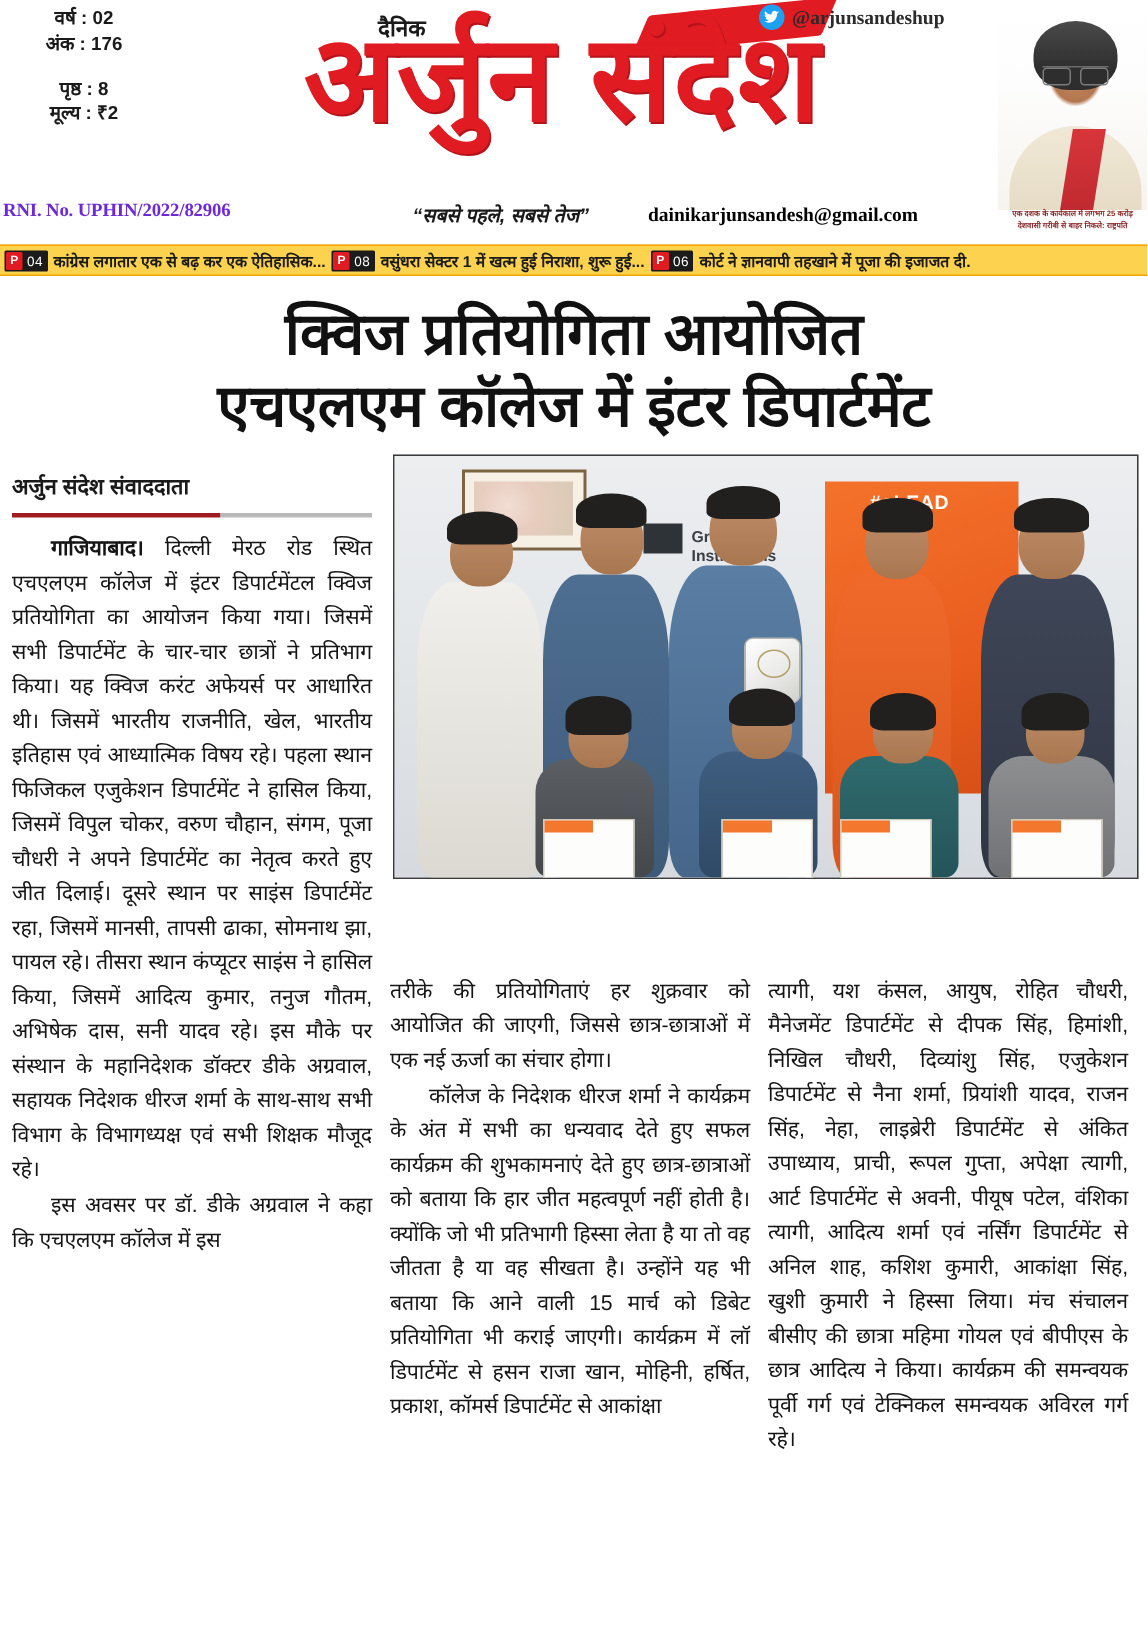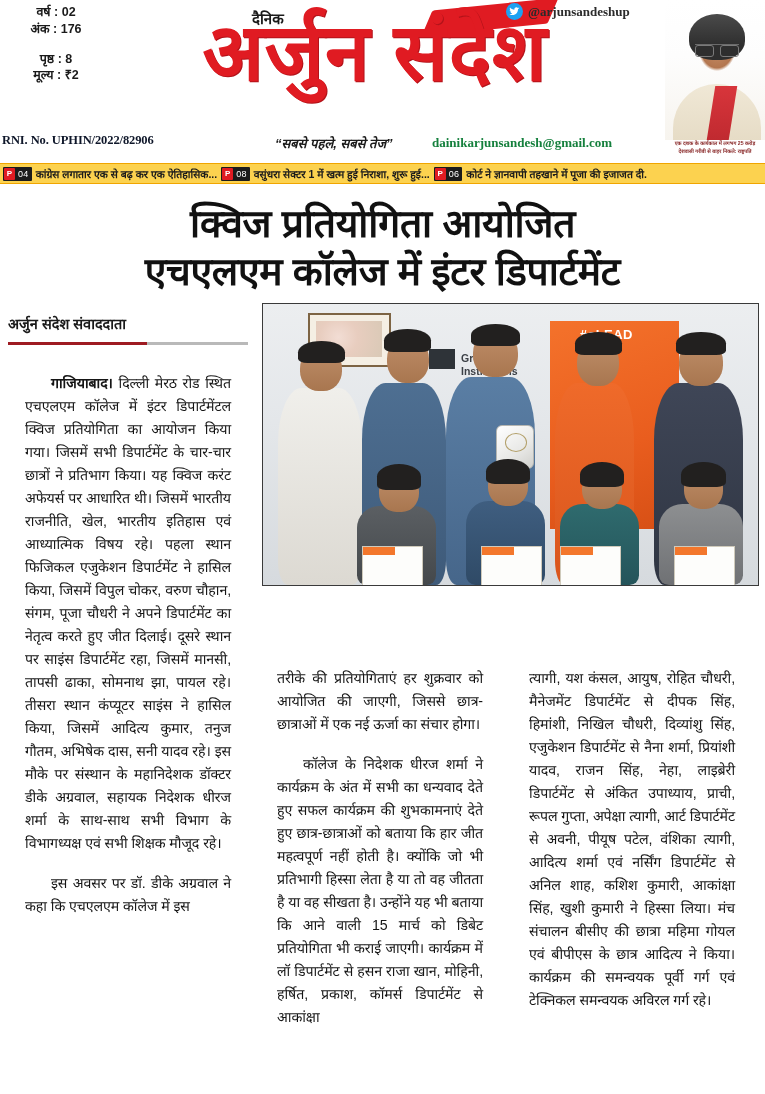--- a/index.html
+++ b/index.html
@@ -42,21 +42,21 @@
     width: 96px;
   }
   .mh-left .gap { height: 13px; }
   .rni {
     position: absolute;
     left: 2px;
     top: 133px;
     font-family: "Liberation Serif", serif;
     font-weight: bold;
     font-size: 12.5px;
-    color: #0f172a;
+    color: #6d28d9;
     letter-spacing: -0.1px;
   }
 
   .mh-dainik {
     position: absolute;
     left: 252px;
     top: 8px;
     font-family: "Liberation Sans", sans-serif;
     font-weight: bold;
     font-size: 15px;
@@ -124,21 +124,21 @@
     font-size: 13px;
     color: #1a1a1a;
   }
   .mh-email {
     position: absolute;
     left: 432px;
     top: 135px;
     font-family: "Liberation Serif", serif;
     font-weight: bold;
     font-size: 13px;
-    color: #15803d;
+    color: #000000;
   }
 
   
   .pres-block {
     position: absolute;
     right: 0;
     top: 0;
     width: 100px;
     height: 163px;
     overflow: hidden;
@@ -411,21 +411,21 @@
   }
   .col {
     width: 240px;
     font-family: "Liberation Sans", sans-serif;
     font-size: 14.2px;
     line-height: 1.62;
     text-align: justify;
     color: #151515;
     letter-spacing: -0.1px;
   }
-  .col p { margin: 17px; text-indent: 26px; }
+  .col p { margin: 0; text-indent: 26px; }
   .col p + p { margin-top: 1px; }
   .col .lead-in { font-weight: bold; }
   .col2, .col3 { padding-top: 295px; }
   .col2 p, .col3 p { text-indent: 0; }
   .col2 p.ind, .col3 p.ind { text-indent: 26px; }
 </style>
 </head>
 <body>
 
 <div class="masthead">

